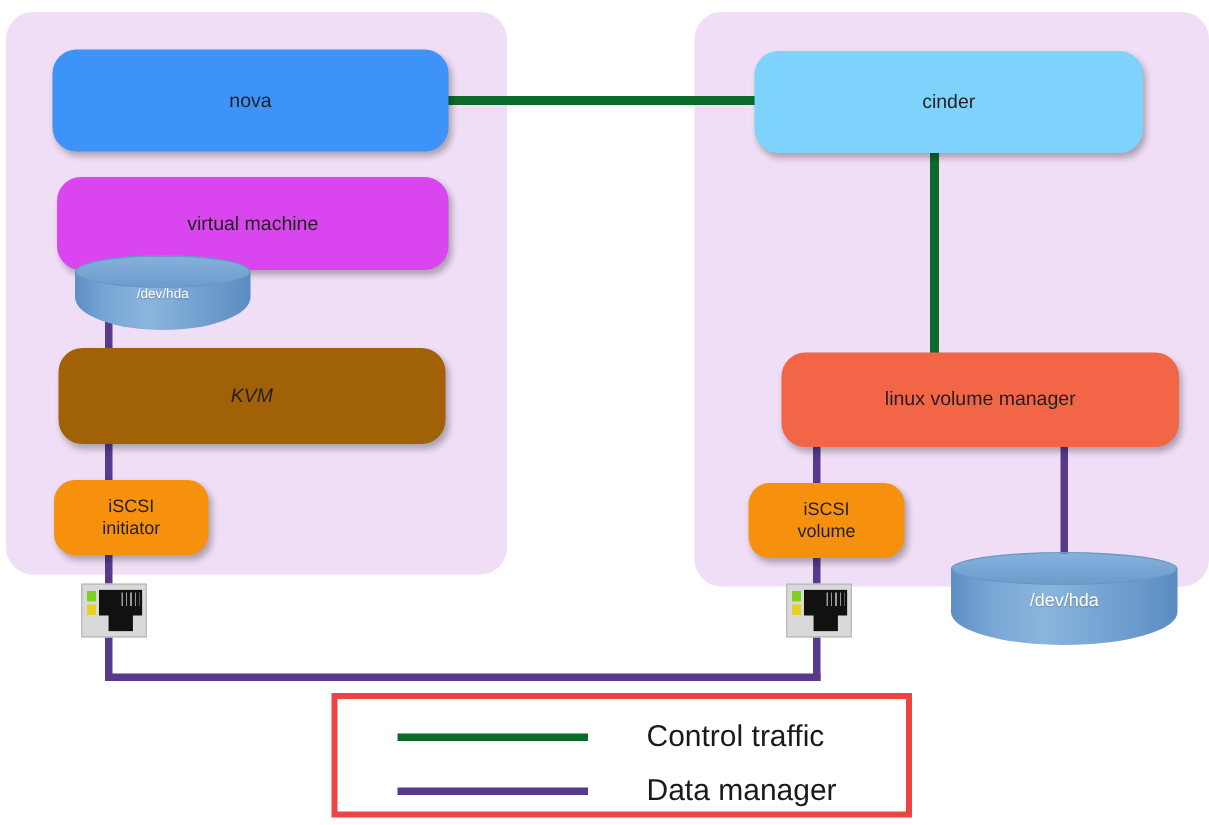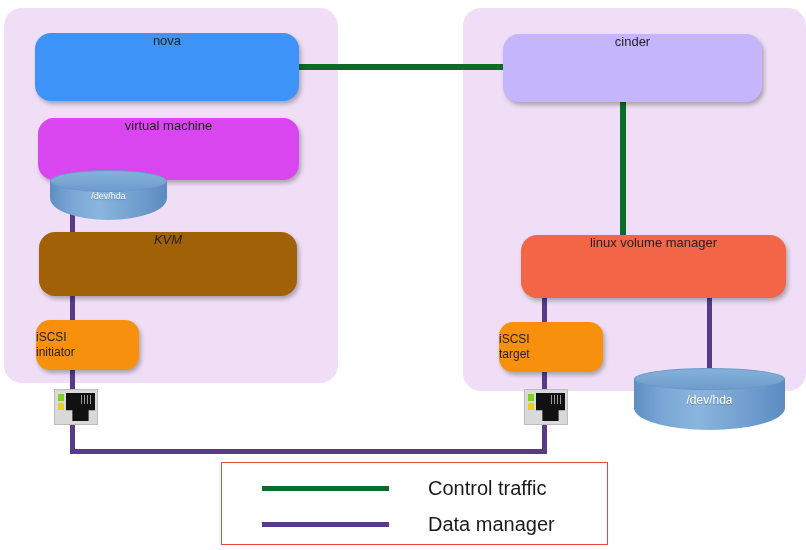--- a/index.html
+++ b/index.html
@@ -16,36 +16,36 @@
     background:#efdef5;
     border-radius:18px;
   }
   #panel-compute{left:4px;top:8px;width:334px;height:375px;}
   #panel-storage{left:463px;top:8px;width:343px;height:383px;}
 
   
   .box{
     position:absolute;
     border-radius:16px;
-    display:flex;align-items:flex-start;justify-content:center;
+    display:flex;align-items:center;justify-content:center;
     color:#231f20;
     font-size:13px;
     text-align:center;
     line-height:1.25;
     box-shadow:2px 3px 4px rgba(0,0,0,.28);
     box-sizing:border-box;
   }
   .box.small{font-size:12px;border-radius:14px;margin-top:14px;}
 
   #box-nova{left:35px;top:33px;width:264px;height:68px;background:#3d93f7;}
   #box-vm{left:38px;top:118px;width:261px;height:62px;background:#d946ef;}
   #box-kvm{left:39px;top:232px;width:258px;height:64px;background:#a16207;font-style:italic;}
   #box-iscsi-initiator{left:36px;top:306px;width:103px;height:50px;background:#f7900d;flex-direction:column;}
 
-  #box-cinder{left:503px;top:34px;width:259px;height:68px;background:#c4b5fd;}
+  #box-cinder{left:503px;top:34px;width:259px;height:68px;background:#7dd3fc;}
   #box-lvm{left:500px;top:235px;width:265px;height:63px;background:#f26546;margin-left:21px;}
   #box-iscsi-target{left:499px;top:308px;width:104px;height:50px;background:#f7900d;flex-direction:column;}
 
   
   .cyl{position:absolute;}
   .cyl .body{
     position:absolute;left:0;right:0;bottom:0;top:11px;
     background:linear-gradient(to right,#5d8fc4 0%,#79a6d4 18%,#8ab5de 42%,#6e9ccc 78%,#5a8cc2 100%);
     border-bottom-left-radius:50% 22px;
     border-bottom-right-radius:50% 22px;
@@ -94,21 +94,21 @@
     clip-path:polygon(0 0,100% 0,100% 62%,78% 62%,78% 100%,22% 100%,22% 62%,0 62%);
   }
   .jack .pins{position:absolute;left:26px;top:5px;width:12px;height:9px;
     background:repeating-linear-gradient(to right,#9a9a9a 0 1px,#111 1px 3px);}
   #jack-compute{left:54px;top:389px;}
   #jack-storage{left:524px;top:389px;}
 
   
   #legend{
     position:absolute;left:221px;top:462px;width:387px;height:83px;
-    background:#ffffff;border:1px solid #ef4444;box-sizing:border-box;
+    background:#ffffff;border:4px solid #ef4444;box-sizing:border-box;
   }
   .legend-row{position:absolute;left:0;width:100%;height:38px;display:flex;align-items:center;}
   #legend-row-control{top:6px;}
   #legend-row-data{top:42px;}
   .legend-swatch{width:127px;height:5px;margin-left:40px;}
   .legend-swatch.ctrl{background:#0c6b2b;}
   .legend-swatch.data{background:#573a8a;}
   .legend-label{margin-left:39px;font-size:20px;color:#1a1a1a;}
 </style>
 </head>
@@ -155,21 +155,21 @@
   <div class="box" id="box-cinder">
     <span>cinder</span>
   </div>
 
   <div class="box" id="box-lvm">
     <span>linux volume manager</span>
   </div>
 
   <div class="box small" id="box-iscsi-target">
     <span>iSCSI</span>
-    <span>target</span>
+    <span>volume</span>
   </div>
 
   <div class="cyl" id="cyl-lvm-disk">
     <div class="body"></div>
     <div class="top"></div>
     <div class="lbl">/dev/hda</div>
   </div>
 
   <div class="jack" id="jack-compute">
     <div class="leds">

